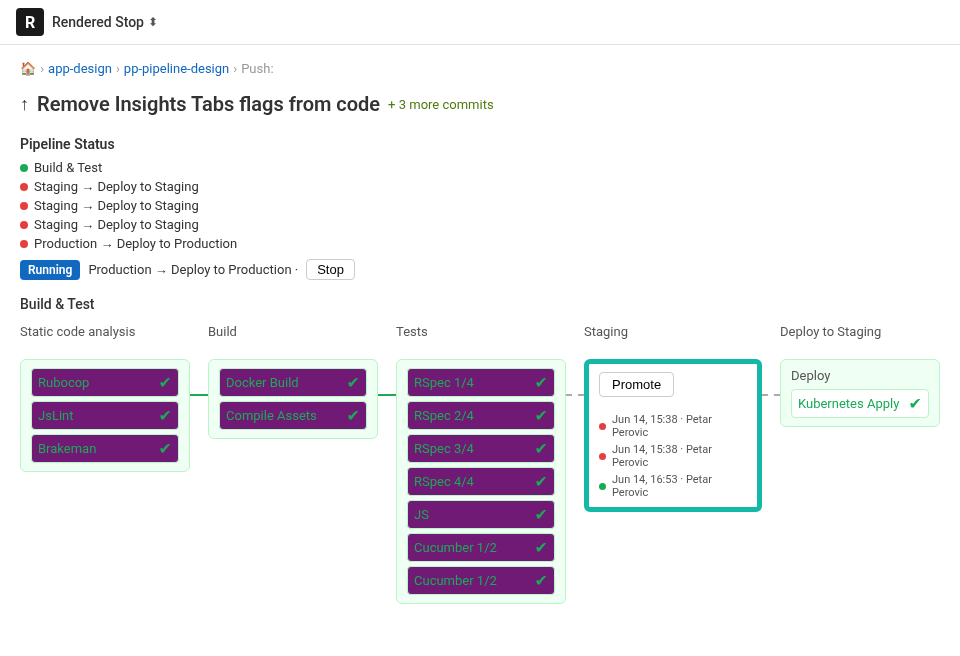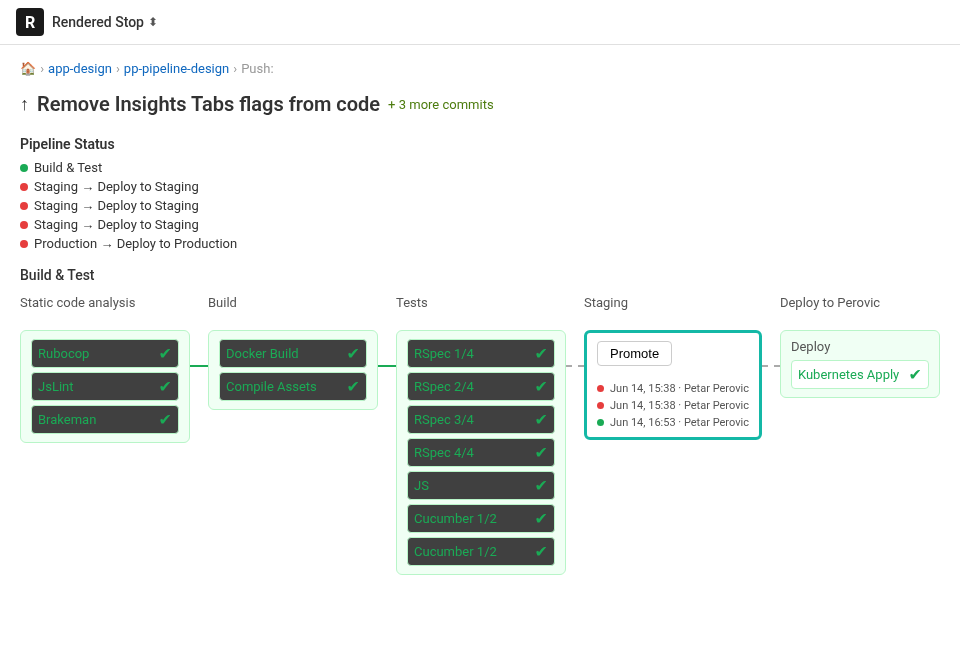--- a/index.html
+++ b/index.html
@@ -141,40 +141,40 @@
       font-weight: 400;
     }
     .stage-box {
       border: 1px solid #b8f5c8;
       background: #f0fff4;
       border-radius: 6px;
       padding: 8px 10px;
       min-width: 170px;
     }
     .stage-box-staging {
-      border: 3px solid #14b8a6;
+      border: 5px solid #14b8a6;
       background: #fff;
       border-radius: 6px;
       padding: 8px 10px;
       min-width: 160px;
     }
     .stage-box-deploy {
       border: 1px solid #b8f5c8;
       background: #f0fff4;
       border-radius: 6px;
       padding: 8px 10px;
       min-width: 160px;
     }
     .job-item {
       display: flex;
       align-items: center;
       justify-content: space-between;
       padding: 4px 6px;
       margin-bottom: 4px;
-      background: #404040;
+      background: #701a75;
       border: 1px solid #b8f5c8;
       border-radius: 4px;
       font-size: 13px;
       color: #1aaa55;
     }
     .job-item:last-child { margin-bottom: 0; }
     .check-icon {
       color: #1aaa55;
       font-size: 16px;
     }
@@ -272,20 +272,25 @@
       </li>
       <li>
         <span class="dot dot-red"></span>
         <span>Staging → Deploy to Staging</span>
       </li>
       <li>
         <span class="dot dot-red"></span>
         <span>Production → Deploy to Production</span>
       </li>
     </ul>
+    <div class="running-bar">
+      <span class="badge-running">Running</span>
+      <span>Production → Deploy to Production ·</span>
+      <button class="stop-btn">Stop</button>
+    </div>
   </div>
 
   <div class="section-title">Build &amp; Test</div>
 
   <div class="pipeline-grid">
 
     <div class="pipeline-stage">
       <div class="stage-label">Static code analysis</div>
       <div class="stage-box">
         <div class="job-item">
@@ -385,21 +390,21 @@
     </div>
 
     <div class="connector">
       <div style="border-top:2px dashed #aaa; width:18px; margin-top:18px;"></div>
     </div>
 
     <div class="pipeline-stage">
       <div class="stage-label">
         <span>Deploy</span>
         <span> </span>
-        <span>to Perovic</span>
+        <span>to Staging</span>
       </div>
       <div class="stage-box-deploy">
         <div style="font-size:13px;color:#555;margin-bottom:6px;">Deploy</div>
         <div class="kubernetes-item">
           <span>Kubernetes Apply</span>
           <span class="check-icon">✔</span>
         </div>
       </div>
     </div>
 

